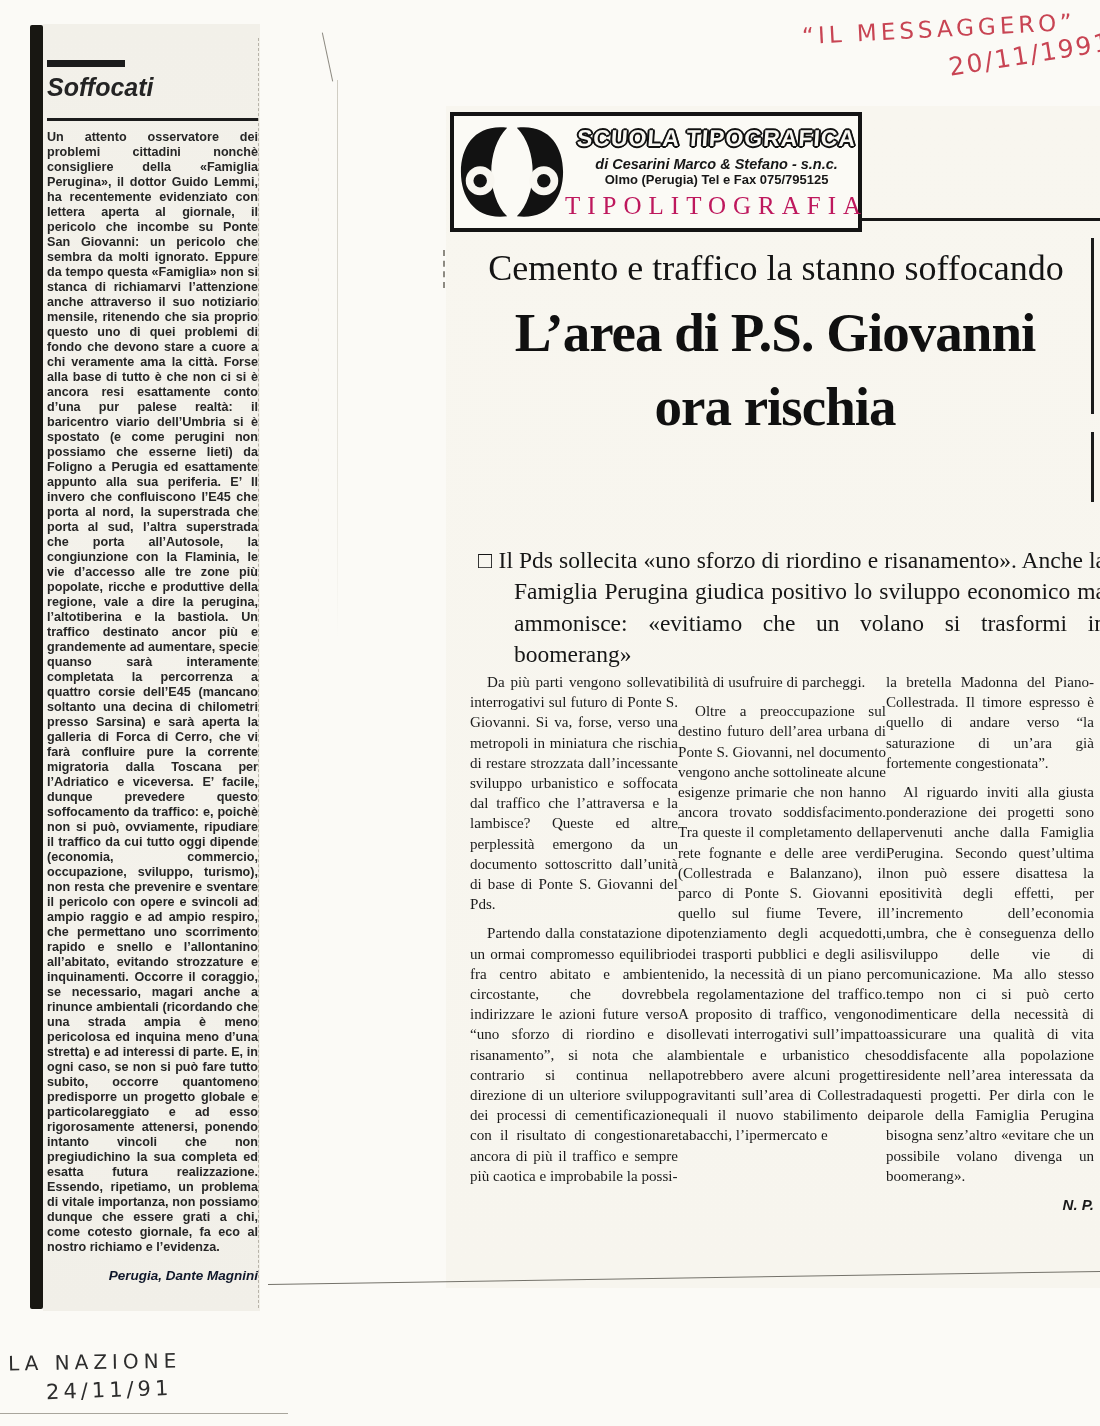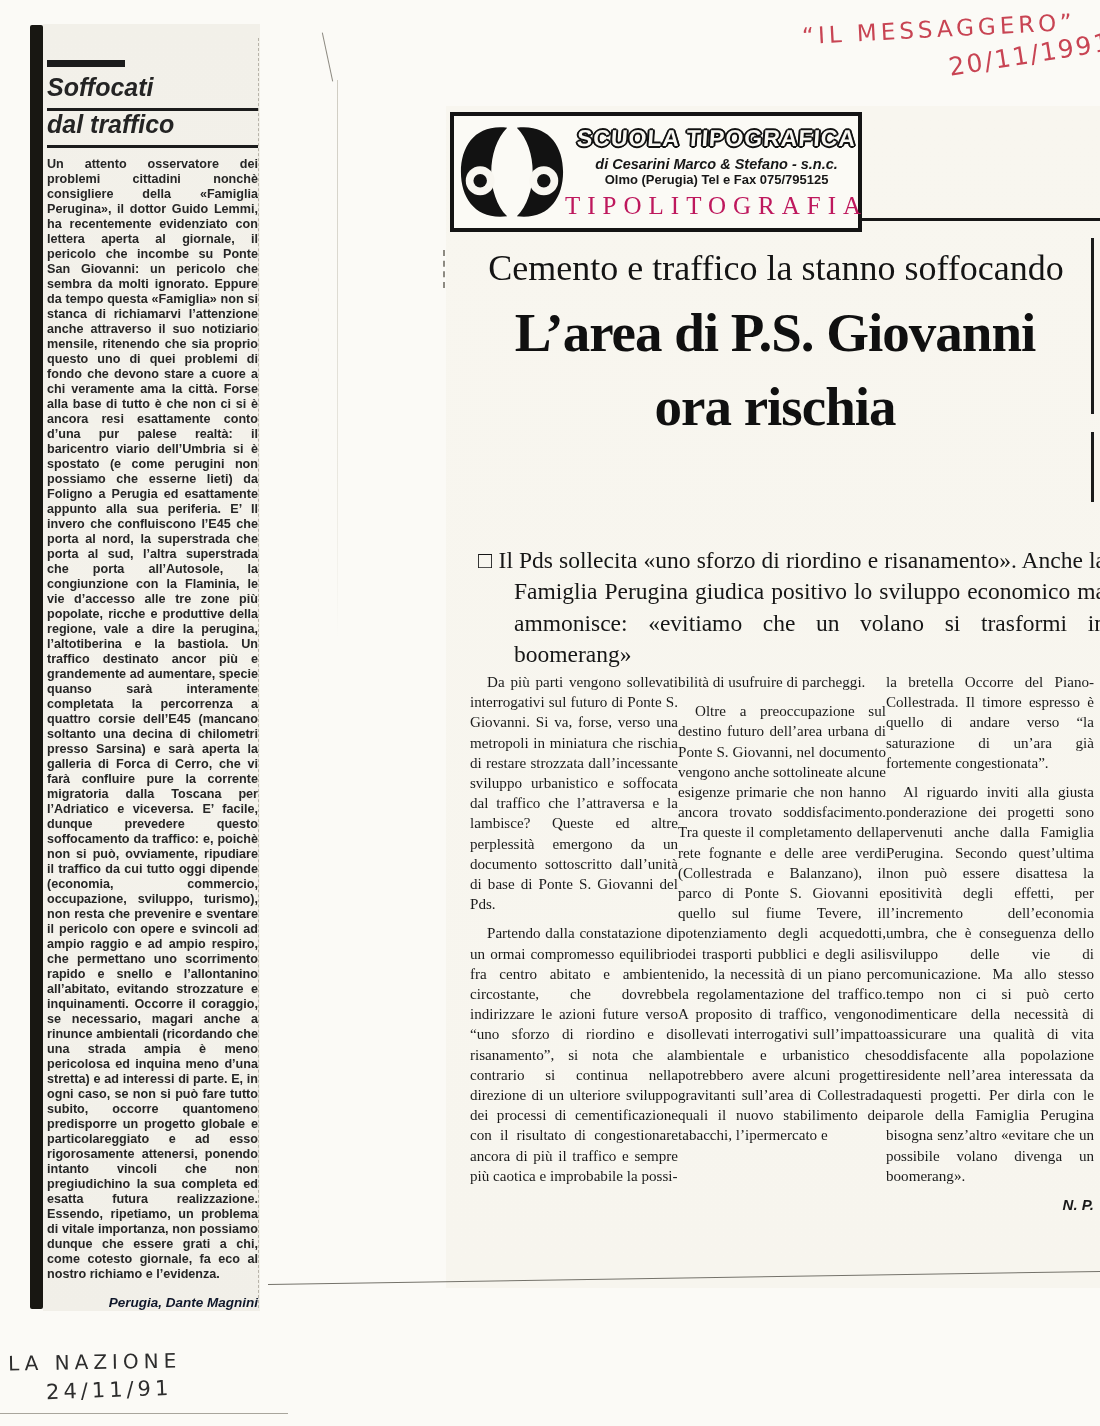--- a/index.html
+++ b/index.html
@@ -25,21 +25,21 @@
   .crease-vert { position:absolute; left:337px; top:80px; width:1px; height:560px;
     background:linear-gradient(180deg,#cfccc2,#e9e7df 70%,transparent); }
   .kicker-dashes { position:absolute; left:443px; top:250px; height:38px; width:0;
     border-left:2px dashed #8d8a81; }
 
   
   .left-article { position:absolute; left:47px; top:60px; width:211px;
     font-family:"Liberation Sans", sans-serif; }
   .la-toprule { width:78px; height:7px; background:#1c1c1c; margin-bottom:7px; }
   .la-title { font-weight:bold; font-style:italic; font-size:25px; line-height:27px;
-    color:#242424; border-bottom:3px solid #1c1c1c; padding-bottom:7px; }
+    color:#242424; border-bottom:3px solid #1c1c1c; padding-bottom:17px; }
   .la-body { margin-top:9px; font-weight:bold; font-size:12.6px; line-height:15px;
     text-align:justify; color:#262626; }
   .la-sign { margin-top:3px; font-weight:bold; font-style:italic; font-size:13.5px;
     text-align:right; color:#0f172a; }
 
   
   .hand { font-family:"DejaVu Sans", sans-serif; white-space:nowrap; }
   .hand-pub-r  { position:absolute; left:802px; top:16px; font-size:23px; letter-spacing:4px;
     color:#c84453; transform:rotate(-3deg); }
   .hand-date-r { position:absolute; left:948px; top:40px; font-size:25px; letter-spacing:2px;
@@ -101,21 +101,20 @@
 
   <div class="hand hand-pub-r">“IL MESSAGGERO”</div>
   <div class="hand hand-date-r">20/11/1991</div>
   <div class="hand hand-pub-b">LA NAZIONE</div>
   <div class="hand hand-date-b">24/11/91</div>
   <div class="bottom-faint-line"></div>
 
   <div class="left-article">
     <div class="la-toprule"></div>
     <div class="la-title">Soffocati</div>
-    <div class="la-title">dal traffico</div>
     <p class="la-body">Un attento osservatore dei problemi cittadini nonchè consigliere della «Famiglia Perugina», il dottor Guido Lemmi, ha recentemente evidenziato con lettera aperta al giornale, il pericolo che incombe su Ponte San Giovanni: un pericolo che sembra da molti ignorato. Eppure da tempo questa «Famiglia» non si stanca di richiamarvi l’attenzione anche attraverso il suo notiziario mensile, ritenendo che sia proprio questo uno di quei problemi di fondo che devono stare a cuore a chi veramente ama la città. Forse alla base di tutto è che non ci si è ancora resi esattamente conto d’una pur palese realtà: il baricentro viario dell’Umbria si è spostato (e come perugini non possiamo che esserne lieti) da Foligno a Perugia ed esattamente appunto alla sua periferia. E’ Il invero che confluiscono l’E45 che porta al nord, la superstrada che porta al sud, l’altra superstrada che porta all’Autosole, la congiunzione con la Flaminia, le vie d’accesso alle tre zone più popolate, ricche e produttive della regione, vale a dire la perugina, l’altotiberina e la bastiola. Un traffico destinato ancor più e grandemente ad aumentare, specie quanso sarà interamente completata la percorrenza a quattro corsie dell’E45 (mancano soltanto una decina di chilometri presso Sarsina) e sarà aperta la galleria di Forca di Cerro, che vi farà confluire pure la corrente migratoria dalla Toscana per l’Adriatico e viceversa. E’ facile, dunque prevedere questo soffocamento da traffico: e, poichè non si può, ovviamente, ripudiare il traffico da cui tutto oggi dipende (economia, commercio, occupazione, sviluppo, turismo), non resta che prevenire e sventare il pericolo con opere e svincoli ad ampio raggio e ad ampio respiro, che permettano uno scorrimento rapido e snello e l’allontanino all’abitato, evitando strozzature e inquinamenti. Occorre il coraggio, se necessario, magari anche a rinunce ambientali (ricordando che una strada ampia è meno pericolosa ed inquina meno d’una stretta) e ad interessi di parte. E, in ogni caso, se non si può fare tutto subito, occorre quantomeno predisporre un progetto globale e particolareggiato e ad esso rigorosamente attenersi, ponendo intanto vincoli che non pregiudichino la sua completa ed esatta futura realizzazione. Essendo, ripetiamo, un problema di vitale importanza, non possiamo dunque che essere grati a chi, come cotesto giornale, fa eco al nostro richiamo e l’evidenza.</p>
     <div class="la-sign">Perugia, Dante Magnini</div>
   </div>
 
   <div class="ad-box">
     <svg class="ad-logo" viewBox="0 0 110 96">
       <path d="M50 2 C18 -2 2 20 2 48 C2 76 18 98 50 94 C28 72 28 24 50 2 Z" fill="#121212"></path>
       <circle cx="22" cy="57" r="15" fill="#f8f6f0"></circle>
       <circle cx="22" cy="57" r="7" fill="#121212"></circle>
       <g transform="scale(-1,1) translate(-110,0)">
@@ -146,21 +145,21 @@
   <div class="columns">
     <div class="col">
       <p>Da più parti vengono sollevati interrogativi sul futuro di Ponte S. Giovanni. Si va, forse, verso una metropoli in miniatura che rischia di restare strozzata dall’incessante sviluppo urbanistico e soffocata dal traffico che l’attraversa e la lambisce? Queste ed altre perplessità emergono da un documento sottoscritto dall’unità di base di Ponte S. Giovanni del Pds.</p>
       <p>Partendo dalla constatazione di un ormai compromesso equilibrio fra centro abitato e ambiente circostante, che dovrebbe indirizzare le azioni future verso “uno sforzo di riordino e di risanamento”, si nota che al contrario si continua nella direzione di un ulteriore sviluppo dei processi di cementificazione con il risultato di congestionare ancora di più il traffico e sempre più caotica e improbabile la possi-</p>
     </div>
     <div class="col">
       <p class="cont">bilità di usufruire di parcheggi.</p>
       <p>Oltre a preoccupazione sul destino futuro dell’area urbana di Ponte S. Giovanni, nel documento vengono anche sottolineate alcune esigenze primarie che non hanno ancora trovato soddisfacimento. Tra queste il completamento della rete fognante e delle aree verdi (Collestrada e Balanzano), il parco di Ponte S. Giovanni e quello sul fiume Tevere, il potenziamento degli acquedotti, dei trasporti pubblici e degli asili nido, la necessità di un piano per la regolamentazione del traffico. A proposito di traffico, vengono sollevati interrogativi sull’impatto ambientale e urbanistico che potrebbero avere alcuni progetti gravitanti sull’area di Collestrada quali il nuovo stabilimento dei tabacchi, l’ipermercato e</p>
     </div>
     <div class="col">
-      <p class="cont">la bretella Occorre del Piano-Collestrada. Il timore espresso è quello di andare verso “la saturazione di un’ara già fortemente congestionata”.</p>
+      <p class="cont">la bretella Madonna del Piano-Collestrada. Il timore espresso è quello di andare verso “la saturazione di un’ara già fortemente congestionata”.</p>
       <p>Al riguardo inviti alla giusta ponderazione dei progetti sono pervenuti anche dalla Famiglia Perugina. Secondo quest’ultima non può essere disattesa la positività degli effetti, per l’incremento dell’economia umbra, che è conseguenza dello sviluppo delle vie di comunicazione. Ma allo stesso tempo non ci si può certo dimenticare della necessità di assicurare una qualità di vita soddisfacente alla popolazione residente nell’area interessata da questi progetti. Per dirla con le parole della Famiglia Perugina bisogna senz’altro «evitare che un possibile volano divenga un boomerang».</p>
       <div class="np-sign">N. P.</div>
     </div>
   </div>
 
   <div class="bottom-edge"></div>
 
 </div>
 
 </body></html>

